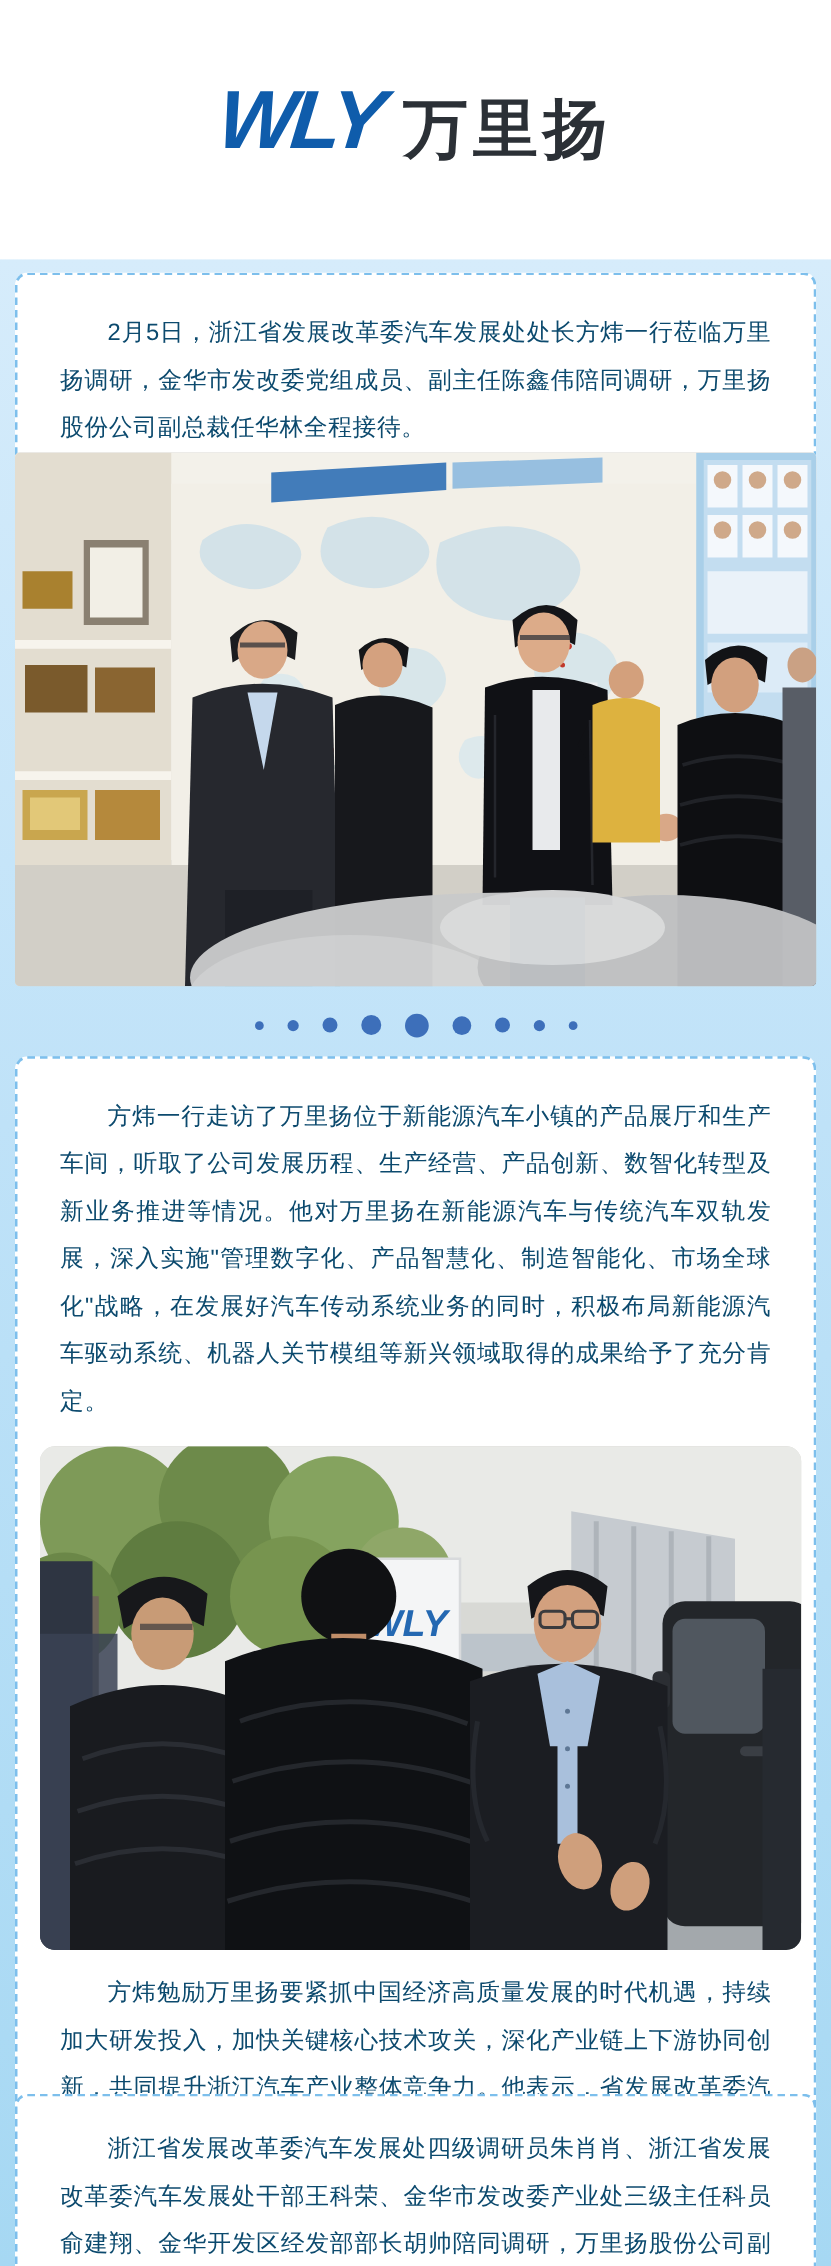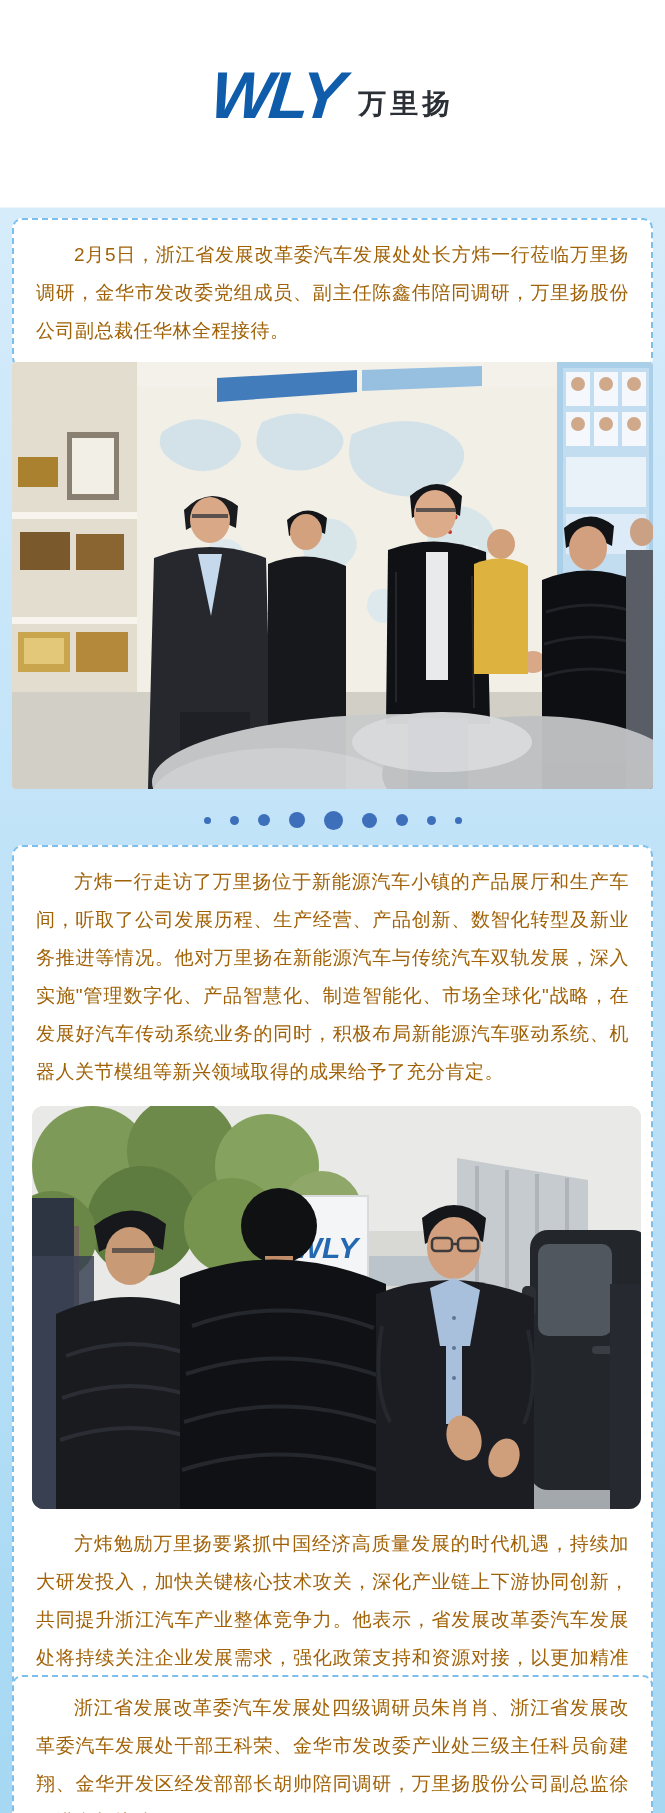--- a/index.html
+++ b/index.html
@@ -13,31 +13,31 @@
   
   .brand{
     position:absolute;top:52px;left:0;width:665px;height:75px;
     display:flex;align-items:flex-end;justify-content:center;
   }
   .logo-wly{
     font-style:italic;font-weight:900;font-size:66px;line-height:64px;
     letter-spacing:-4px;color:#0f5cab;transform:skewX(-6deg);
   }
   .logo-cn{
-    font-weight:900;font-size:28px;line-height:46px;color:#2b3036;
+    font-weight:900;font-size:52px;line-height:46px;color:#2b3036;
     margin-left:18px;letter-spacing:4px;
   }
   
   .card{
     position:absolute;left:12px;width:641px;box-sizing:border-box;
     background:#ffffff;border:2px dashed #7dbfec;border-radius:10px;
     padding:12px 18px;
   }
   .card p{
-    margin:4px;font-size:19px;line-height:38px;color:#a16207;
+    margin:16px;font-size:19px;line-height:38px;color:#0c4a6e;
     text-align:justify;text-indent:2em;letter-spacing:0.5px;
   }
   .card1{top:218px;min-height:135px;}
   .card2{top:845px;min-height:815px;}
   .card3{top:1675px;min-height:117px;padding-top:8px;padding-bottom:10px;}
   
   .photo{display:block;overflow:hidden;background:#d8d8d4;}
   .photo svg{display:block;}
   .photo1{position:absolute;top:362px;left:12px;width:641px;height:427px;border-radius:4px;}
   .photo2{width:609px;height:403px;border-radius:12px;margin:15px auto 16px auto;}

